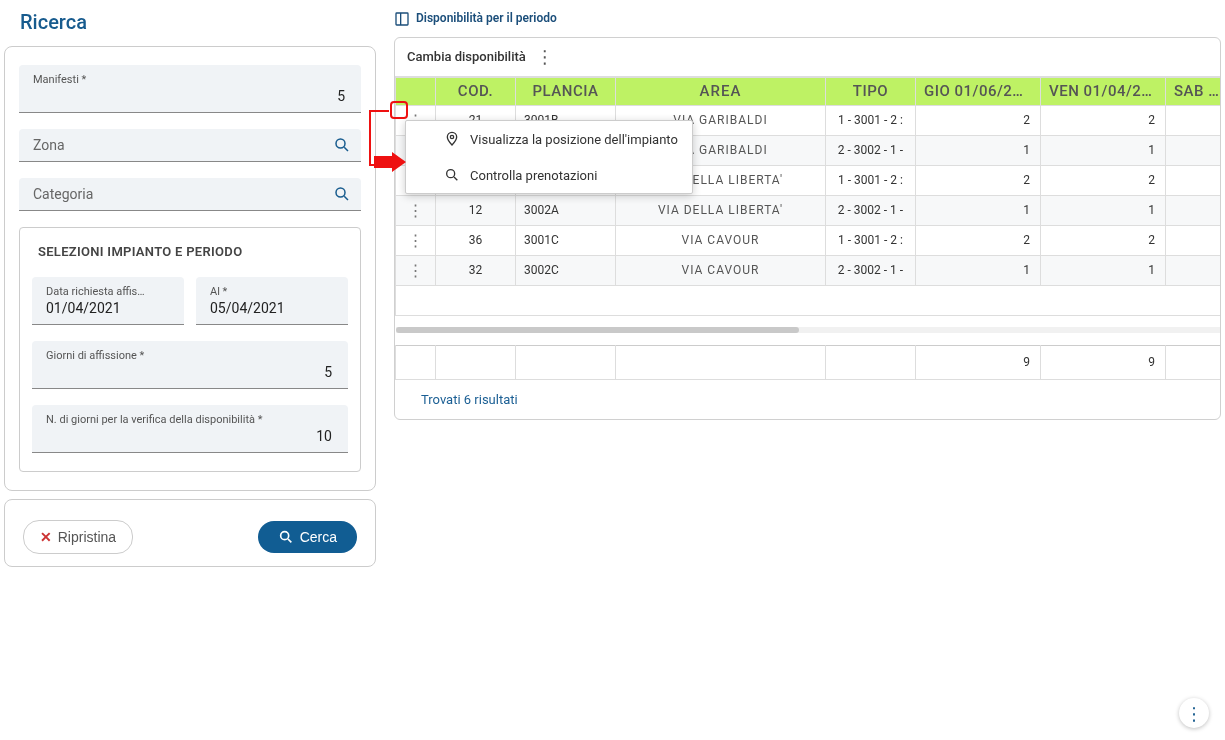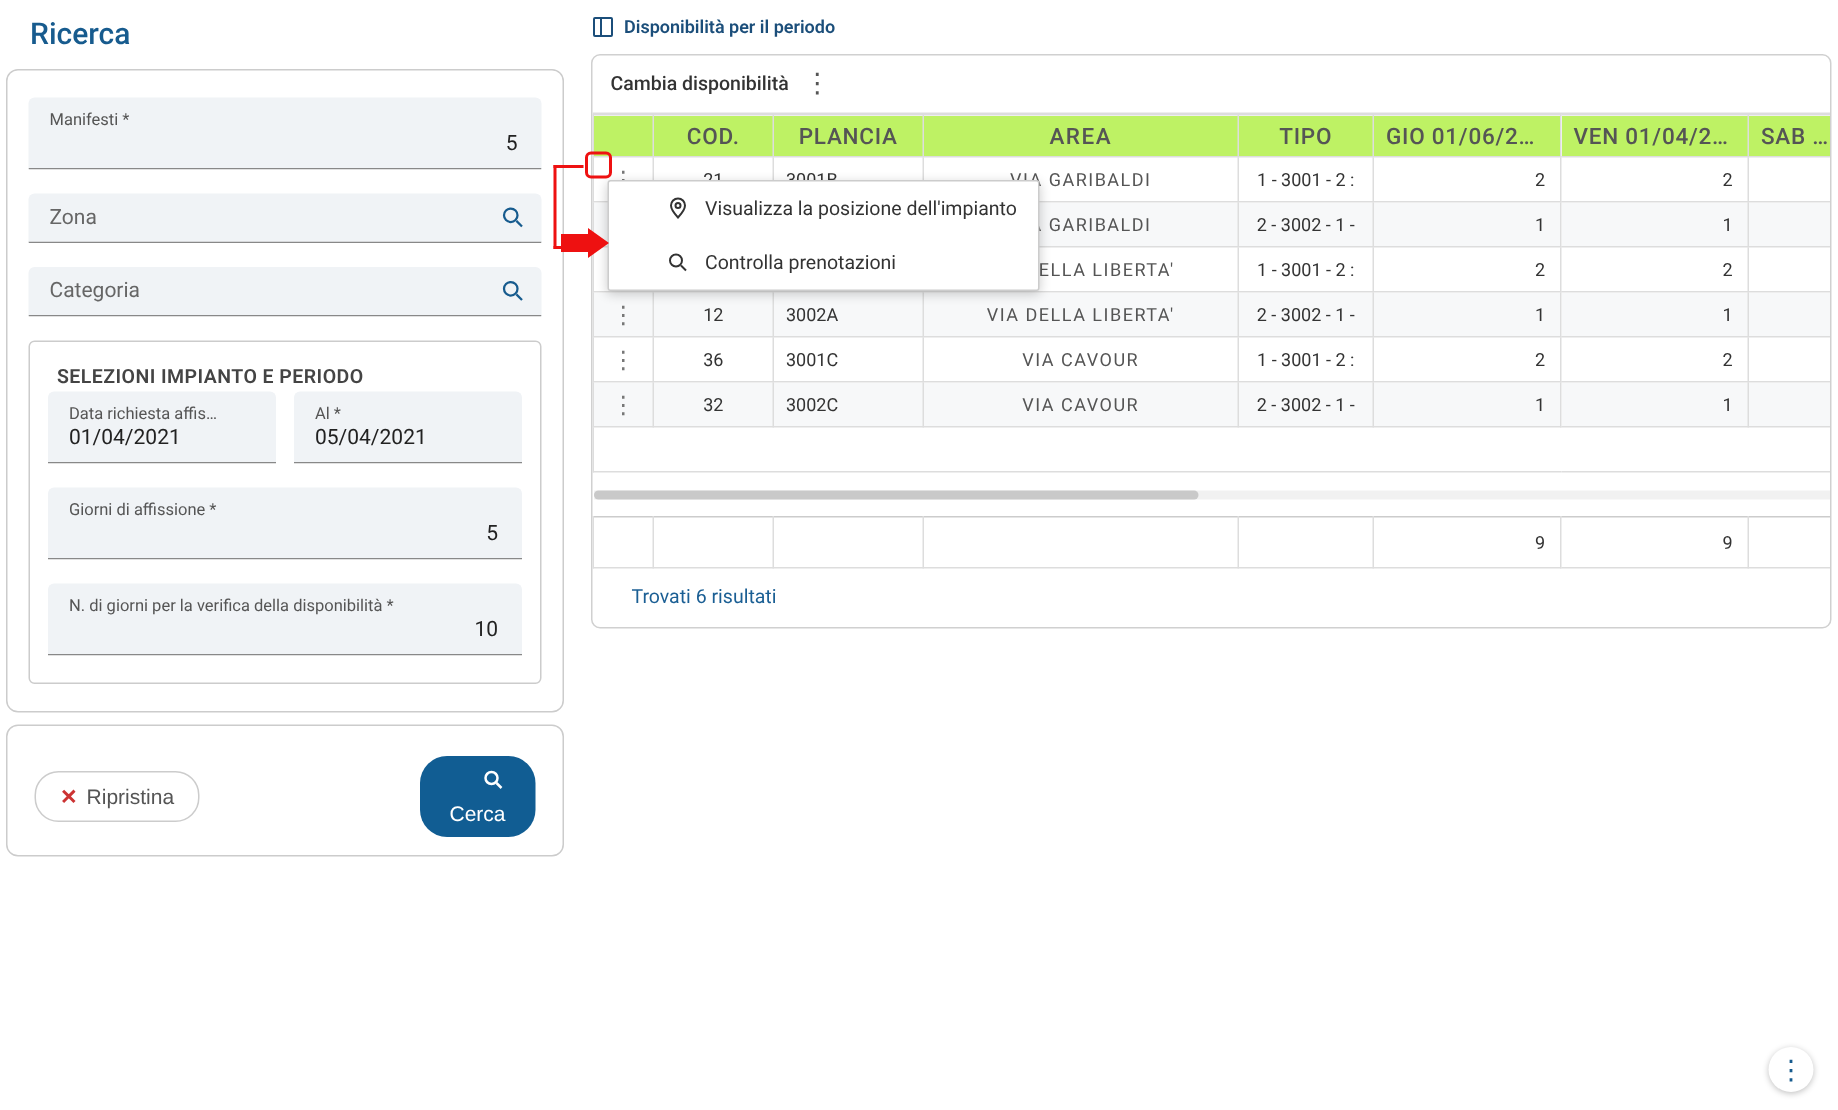--- a/index.html
+++ b/index.html
@@ -14,27 +14,27 @@
 .search-card-outer { border: 1px solid #ccc; border-radius: 8px; padding: 8px; margin-top: 6px; }
 
 .field { background: #f0f3f6; border-bottom: 1px solid #888; border-radius: 4px 4px 0 0; padding: 8px 10px 6px 14px; margin-bottom: 16px; position: relative; }
 .field.active { border-bottom: 2px solid #175b8e; }
 .field-label { font-size: 11px; color: #555; display: block; margin-bottom: 2px; }
 .field-value { font-size: 14px; color: #222; min-height: 18px; }
 .field-value.right { text-align: right; padding-right: 6px; }
 .field .lookup-icon { position: absolute; right: 10px; top: 50%; transform: translateY(-50%); color: #175b8e; }
 
 .sub-card { border: 1px solid #ccc; border-radius: 4px; padding: 16px 12px 2px 12px; margin-top: 6px; }
-.sub-card-title { font-size: 13px; font-weight: 600; color: #444; letter-spacing: .3px; margin-bottom: 2px; padding-left: 6px; }
+.sub-card-title { font-size: 13px; font-weight: 600; color: #444; letter-spacing: .3px; margin-bottom: 18px; padding-left: 6px; }
 .date-row { display: flex; gap: 12px; }
 .date-row .field { flex: 1; }
 
 .actions { display: flex; justify-content: space-between; align-items: center; padding: 12px 10px 4px 10px; }
 .btn-reset { background: #fff; border: 1px solid #ccc; border-radius: 16px; padding: 8px 16px; color: #555; display: inline-flex; align-items: center; gap: 6px; cursor: pointer; font-size: 14px; }
-.btn-search { background: #115d93; color: #fff; border: none; border-radius: 18px; padding: 8px 20px; display: inline-flex; align-items: flex-end; gap: 6px; cursor: pointer; font-size: 14px; font-weight: 500; flex-direction: column; }
+.btn-search { background: #115d93; color: #fff; border: none; border-radius: 18px; padding: 8px 20px; display: inline-flex; align-items: center; gap: 6px; cursor: pointer; font-size: 14px; font-weight: 500; }
 
 
 .right-panel { flex: 1; min-width: 0; }
 .right-title-row { display: flex; align-items: center; gap: 6px; margin: 2px 0 10px 0; }
 .right-title { color: #1b4e7a; font-size: 12px; font-weight: 600; }
 .layout-icon { color: #1b4e7a; }
 
 .grid-wrapper { border: 1px solid #d0d0d0; border-radius: 6px; overflow: hidden; position: relative; }
 .toolbar { display: flex; align-items: center; gap: 10px; padding: 10px 12px; border-bottom: 1px solid #ddd; }
 .toolbar .tb-btn { font-size: 13px; color: #333; font-weight: 500; cursor: pointer; }

